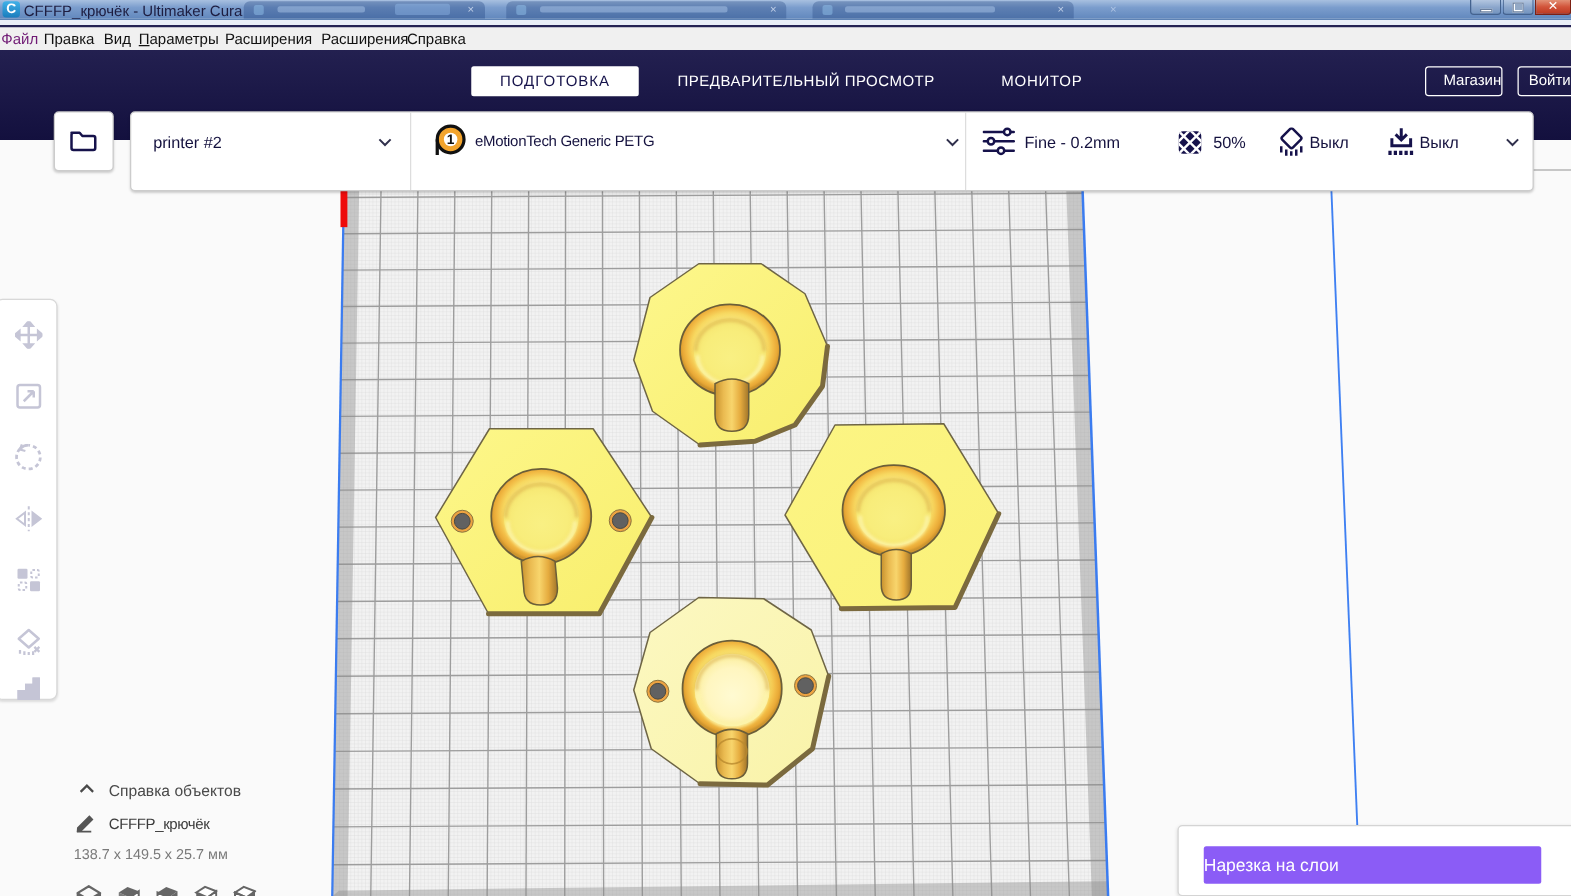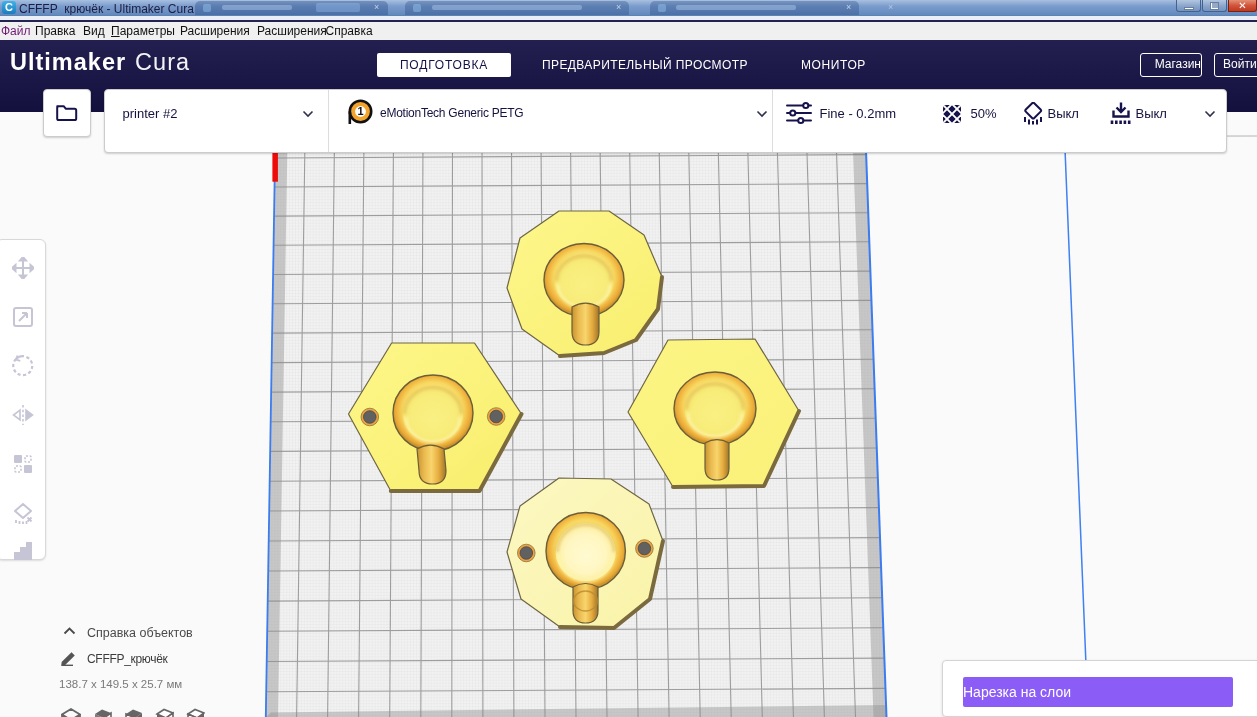--- a/index.html
+++ b/index.html
@@ -192,21 +192,20 @@
     <div class="abs" style="left:1px;top:2px;font-size:12px;color:#701a75">Файл</div>
     <div class="abs" style="left:35px;top:2px;font-size:12px;color:#111">Правка</div>
     <div class="abs" style="left:83px;top:2px;font-size:12px;color:#111">Вид</div>
     <div class="abs" style="left:111px;top:2px;font-size:12px;color:#111"><u style="text-decoration-thickness:1px">П</u>араметры</div>
     <div class="abs" style="left:180px;top:2px;font-size:12px;color:#111">Расширения</div>
     <div class="abs" style="left:257px;top:2px;font-size:12px;color:#111">Расширения</div>
     <div class="abs" style="left:325.5px;top:2px;font-size:12px;color:#111">Справка</div>
   </div>
 
 <div class="abs" style="left:0;top:40px;width:1257px;height:72px;background:linear-gradient(#232050,#13103e);z-index:5">
-<div class="abs" style="left:10px;top:9px;font-size:23.5px;color:#fff;letter-spacing:1px"><b>Ultimaker</b><span style="font-weight:300;opacity:.95;margin-left:9px">Cura</span></div>
 <div class="abs" style="left:377px;top:13px;width:134px;height:24px;background:#fff;border-radius:2px;text-align:center;line-height:24px;font-size:12px;letter-spacing:0.8px;color:#15124a">ПОДГОТОВКА</div>
 <div class="abs" style="left:542px;top:13px;height:24px;line-height:24px;font-size:12px;letter-spacing:0.4px;color:#fff;white-space:nowrap">ПРЕДВАРИТЕЛЬНЫЙ ПРОСМОТР</div>
 <div class="abs" style="left:801px;top:13px;height:24px;line-height:24px;font-size:12px;letter-spacing:0.6px;color:#fff;white-space:nowrap">МОНИТОР</div>
 <div class="abs" style="left:1140px;top:12.5px;width:62px;height:24px;border:1.5px solid #fff;border-radius:3px;text-align:right;line-height:21px;font-size:12px;color:#fff">Магазин</div>
 <div class="abs" style="left:1214px;top:12.5px;width:56px;height:24px;border:1.5px solid #fff;border-radius:3px;text-align:left;padding-left:8px;line-height:21px;font-size:12px;color:#fff">Войти</div>
 </div>
 
 <div class="abs" style="left:43px;top:88.6px;width:48px;height:48px;background:#fff;border:1px solid #ccc;border-radius:4px;box-shadow:0 1px 2px rgba(0,0,0,0.18);z-index:6">
     <svg width="24" height="20" viewBox="0 0 24 20" style="position:absolute;left:11px;top:13px">
       <path d="M2.2,3.2 h6.5 l2.2,2.6 h8.7 a1.6,1.6 0 0 1 1.6,1.6 v8 a1.6,1.6 0 0 1 -1.6,1.6 h-15.8 a1.6,1.6 0 0 1 -1.6,-1.6 v-10.6 a1.6,1.6 0 0 1 1.6,-1.6 z" fill="none" stroke="#16124b" stroke-width="2" stroke-linejoin="round"></path>

